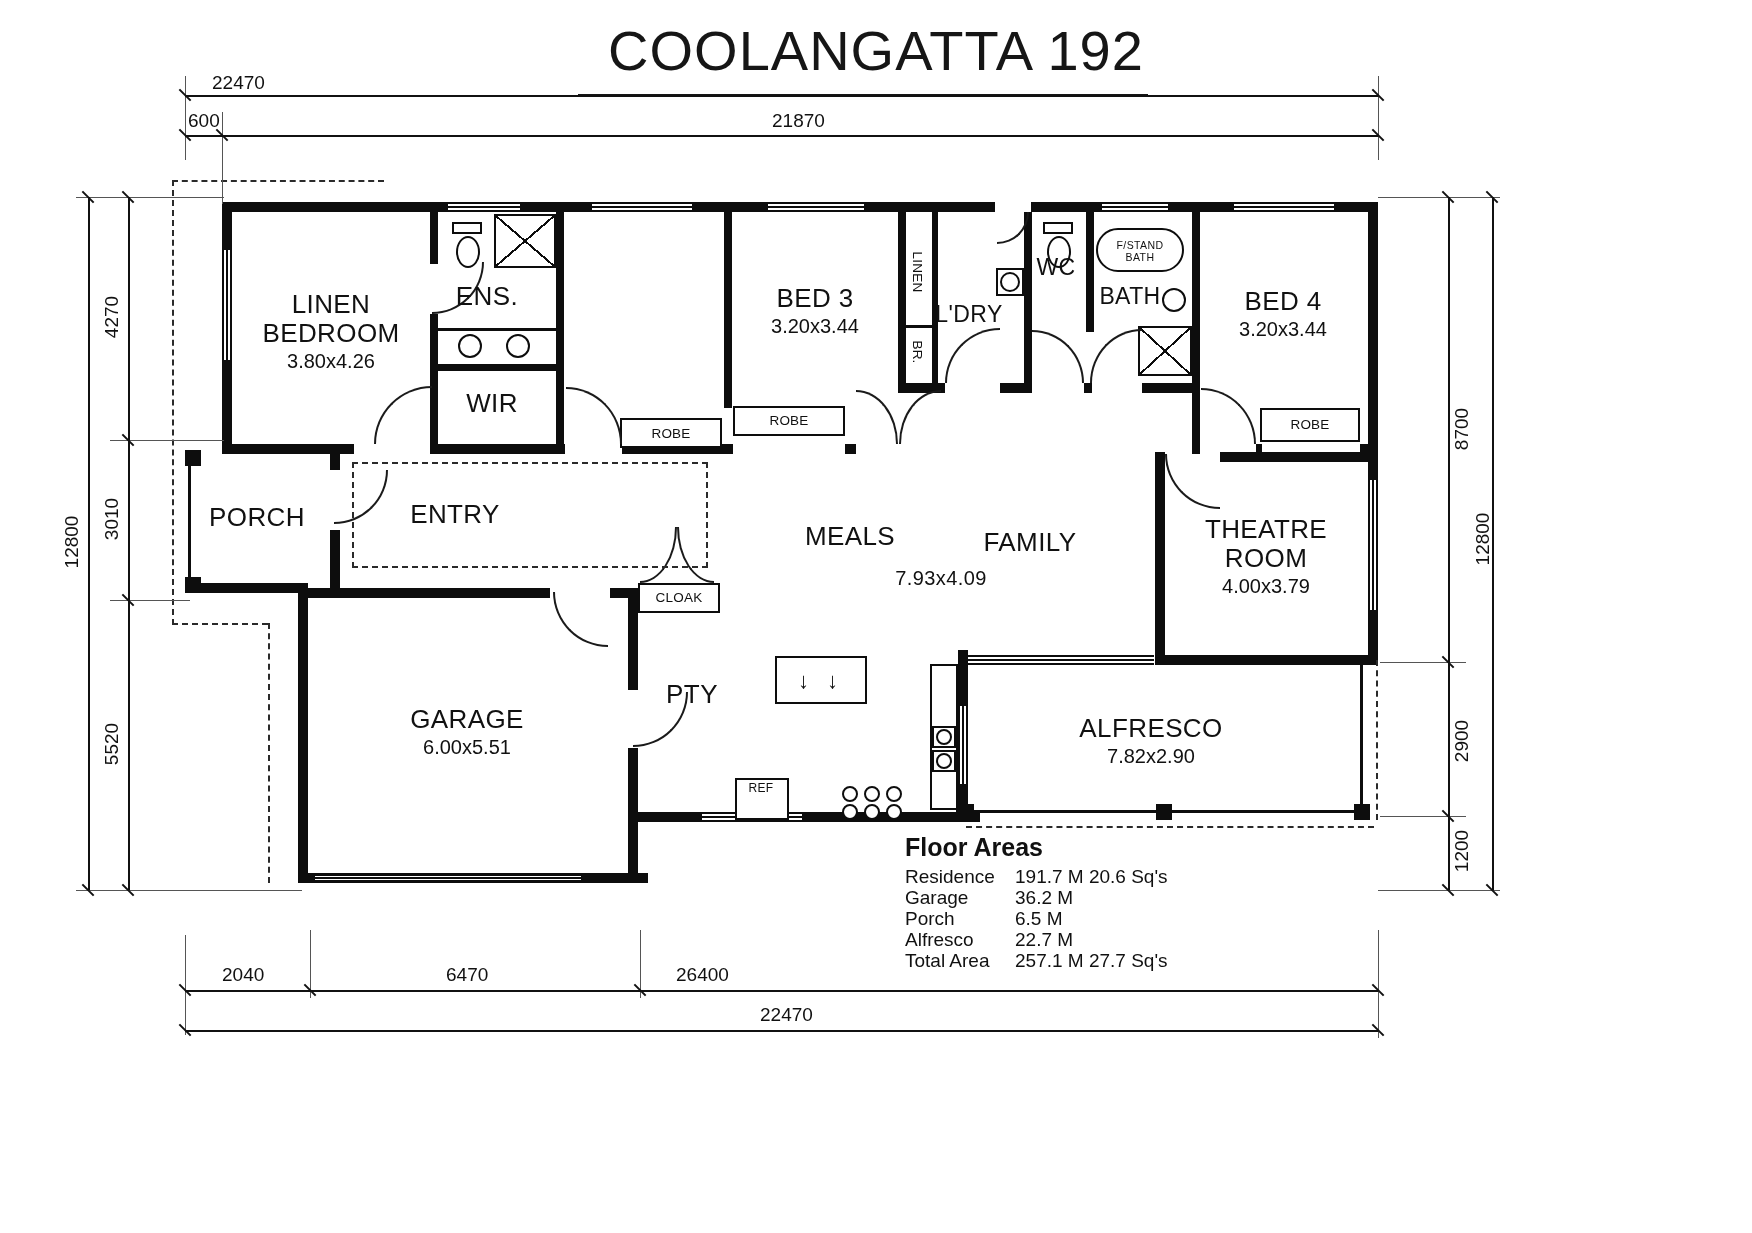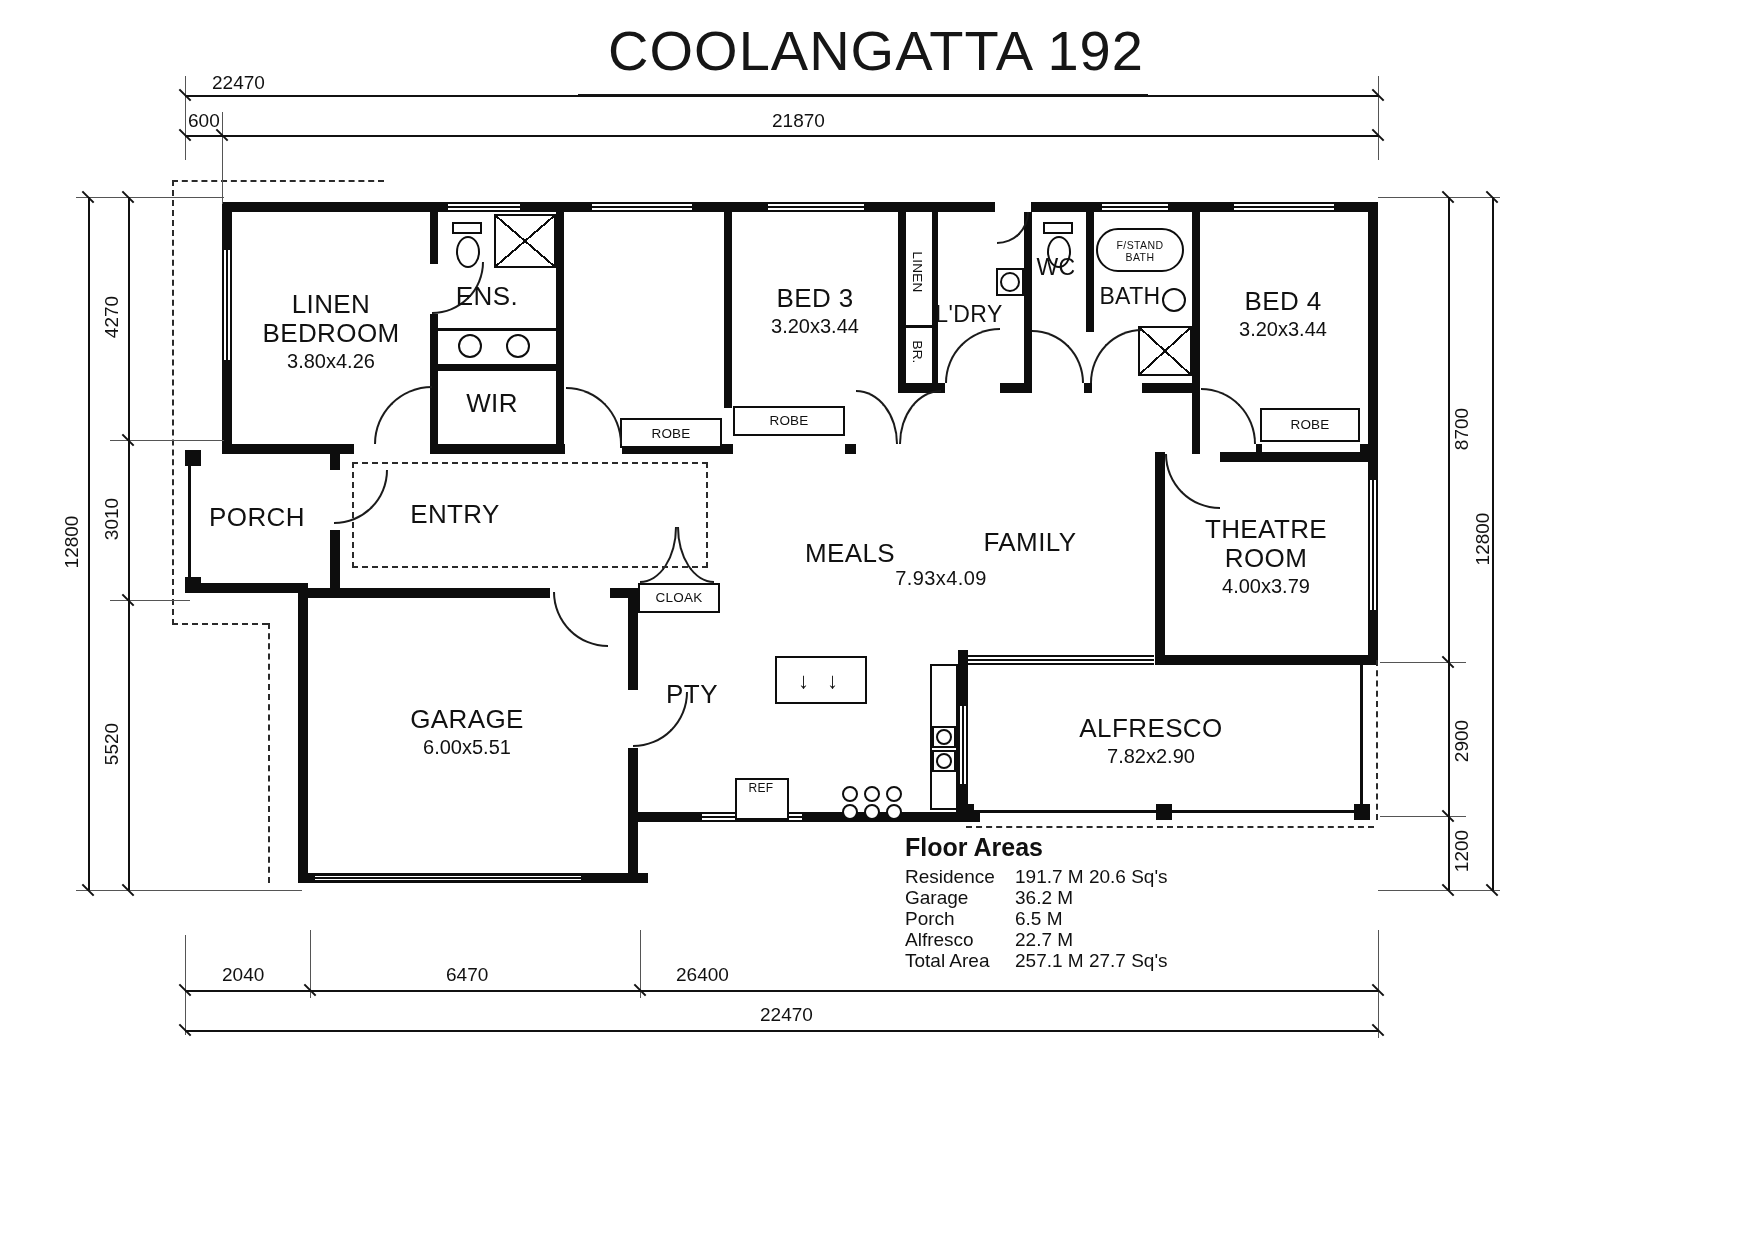--- a/index.html
+++ b/index.html
@@ -204,21 +204,21 @@
   <div class="room" style="left:1283px;top:314px">
     <span>BED 4</span>
     <span class="sub">3.20x3.44</span>
   </div>
   <div class="room sm" style="left:671px;top:434px">ROBE</div>
   <div class="room sm" style="left:789px;top:421px">ROBE</div>
   <div class="room sm" style="left:1310px;top:425px">ROBE</div>
   <div class="room" style="left:257px;top:518px">PORCH</div>
   <div class="room" style="left:455px;top:515px">ENTRY</div>
   <div class="room sm" style="left:679px;top:598px">CLOAK</div>
-  <div class="room" style="left:850px;top:554px">MEALS</div>
+  <div class="room" style="left:850px;top:537px">MEALS</div>
   <div class="room" style="left:1030px;top:543px">FAMILY</div>
   <div class="room" style="left:941px;top:578px;font-size:20px">7.93x4.09</div>
   <div class="room" style="left:1266px;top:556px">
     <span>THEATRE
 ROOM</span>
     <span class="sub">4.00x3.79</span>
   </div>
   <div class="room" style="left:467px;top:732px">
     <span>GARAGE</span>
     <span class="sub">6.00x5.51</span>

